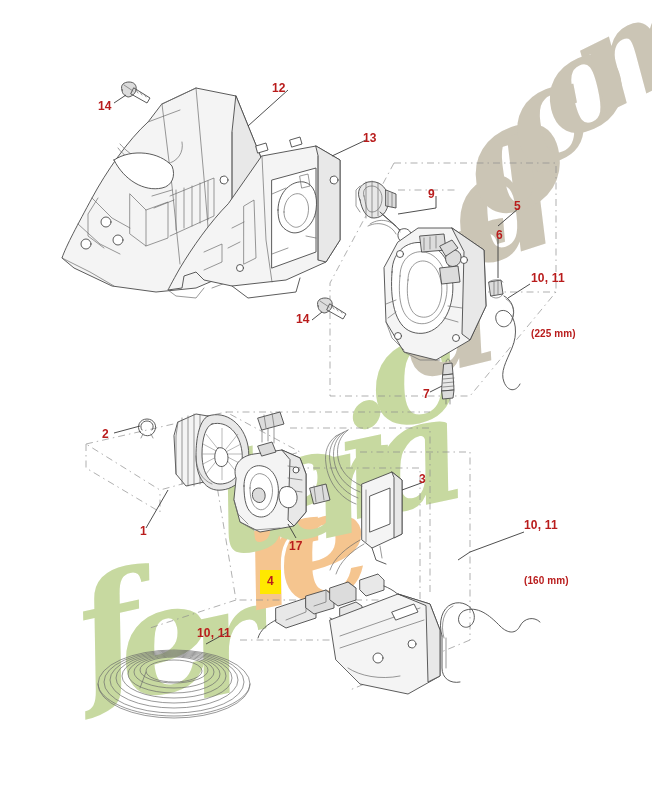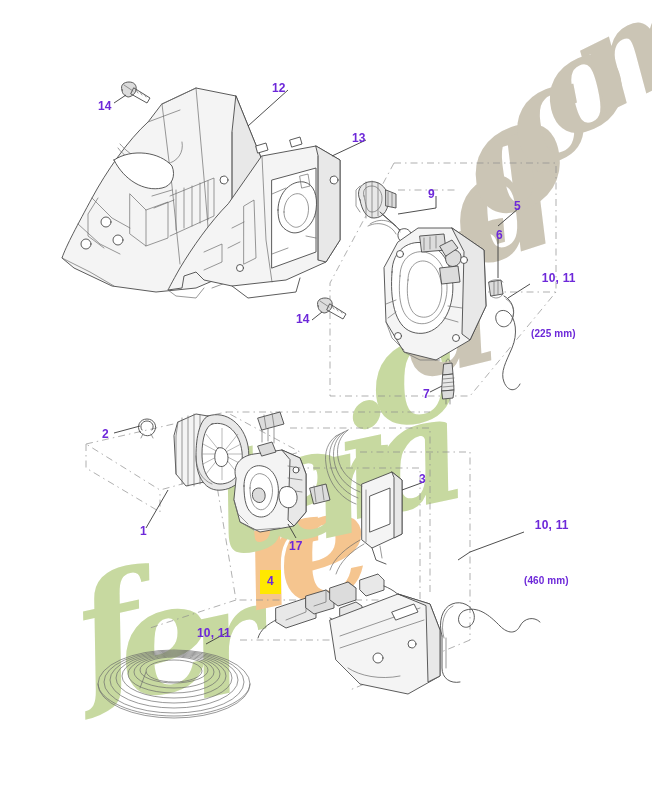--- a/index.html
+++ b/index.html
@@ -29,25 +29,24 @@
     font-style: italic;
     font-weight: 700;
     pointer-events: none;
     user-select: none;
   }
   .callout-label {
     position: absolute;
     font-family: "Liberation Sans", sans-serif;
     font-weight: bold;
     font-size: 12px;
-    color: #6d28d9;
+    color: #b91c1c;
     line-height: 1.05;
     white-space: nowrap;
     letter-spacing: 0.2px;
-    text-align: right;
   }
   .callout-label .sub {
     display: block;
     font-size: 10px;
     font-weight: bold;
     letter-spacing: 0.1px;
     margin-top: 44px;
   }
   .callout-label.highlight {
     background: #ffe800;
@@ -395,38 +394,38 @@
       <path class="lead" d="M 424 482 L 402 490"></path>
       <path class="lead" d="M 146 528 L 168 490"></path>
       <path class="lead" d="M 524 532 L 470 552 L 458 560"></path>
       <path class="lead" d="M 296 538 L 288 524"></path>
       <path class="lead" d="M 228 632 L 206 644"></path>
     </g>
   </svg>
 
   <div class="callout-label" style="left:98px;  top:100px;">14</div>
   <div class="callout-label" style="left:272px; top:82px;">12</div>
-  <div class="callout-label" style="left:352px; top:132px;">13</div>
+  <div class="callout-label" style="left:363px; top:132px;">13</div>
   <div class="callout-label" style="left:428px; top:188px;">9</div>
   <div class="callout-label" style="left:514px; top:200px;">5</div>
   <div class="callout-label" style="left:496px; top:229px;">6</div>
 
   <div class="callout-label" style="left:531px; top:272px;">
     <span>10, 11</span>
     <span class="sub">(225 mm)</span>
   </div>
 
   <div class="callout-label" style="left:296px; top:313px;">14</div>
   <div class="callout-label" style="left:423px; top:388px;">7</div>
   <div class="callout-label" style="left:102px; top:428px;">2</div>
   <div class="callout-label" style="left:419px; top:473px;">3</div>
   <div class="callout-label" style="left:140px; top:525px;">1</div>
 
   <div class="callout-label" style="left:524px; top:519px;">
     <span>10, 11</span>
-    <span class="sub">(460 mm)</span>
+    <span class="sub">(160 mm)</span>
   </div>
 
   <div class="callout-label" style="left:289px; top:540px;">17</div>
   <div class="callout-label highlight" style="left:260px; top:570px;">4</div>
   <div class="callout-label" style="left:197px; top:627px;">10, 11</div>
 
 </div>
 
 </body></html>

